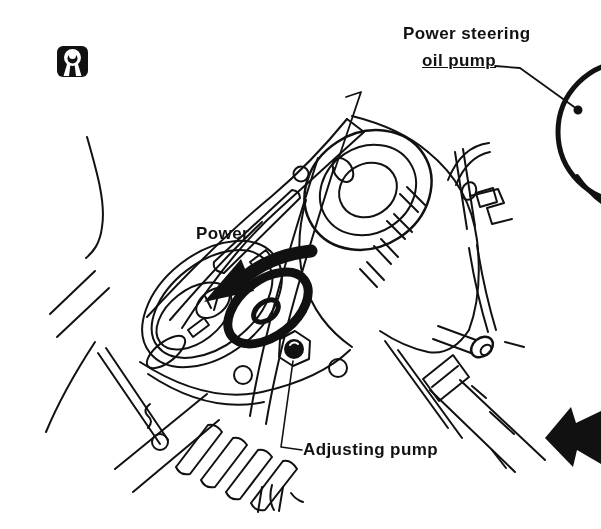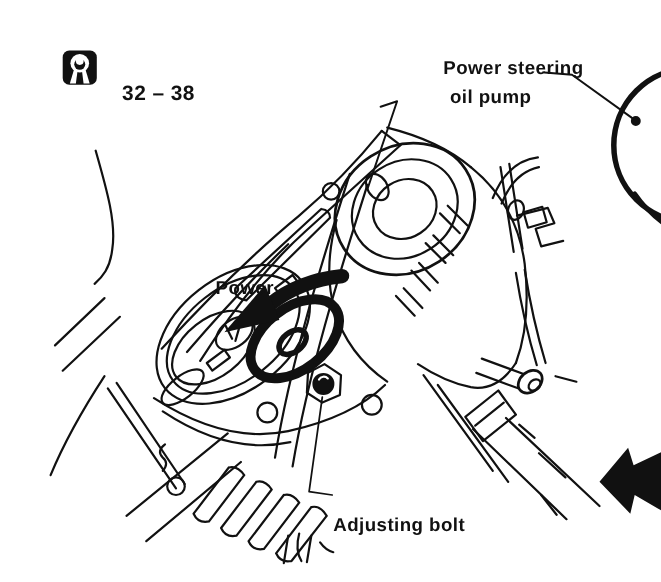--- a/index.html
+++ b/index.html
@@ -1,21 +1,21 @@
 <!DOCTYPE html>
 <html><head>
 <meta charset="utf-8">
 <style>
   html,body{margin:0;padding:0;background:#ffffff;}
   .stage{
     position:relative;width:601px;height:529px;overflow:hidden;
     background:#ffffff;font-family:"Liberation Sans",sans-serif;color:#111;
   }
   .stage svg{position:absolute;left:0;top:0;}
-  .lbl{position:absolute;font-weight:700;color:#111;white-space:nowrap;letter-spacing:.4px;margin-top:28px;}
+  .lbl{position:absolute;font-weight:700;color:#111;white-space:nowrap;letter-spacing:.4px;}
   .lbl.torque{font-size:19px;}
   .lbl.small{font-size:17px;}
 </style>
 </head>
 <body>
 
 <div class="stage">
 
   <svg width="601" height="529" viewBox="0 0 601 529" fill="none" stroke="#111111" stroke-width="2" stroke-linecap="round" stroke-linejoin="round">
 
@@ -132,23 +132,22 @@
     <g stroke="none">
       <rect x="57" y="46" width="31" height="31" rx="6" fill="#111111"></rect>
       <circle cx="72.5" cy="57.5" r="8.5" fill="#ffffff"></circle>
       <circle cx="72.5" cy="58.5" r="5" fill="#111111"></circle>
       <circle cx="72.5" cy="55.5" r="3.5" fill="#ffffff"></circle>
       <polygon points="63.5,76 67.5,62.5 70.5,64 69,76" fill="#ffffff"></polygon>
       <polygon points="76,76 74.5,64 77.5,62.5 81.5,76" fill="#ffffff"></polygon>
     </g>
   </svg>
 
-  <div class="lbl torque" style="left:111px;top:47px;">32 – 38</div>
 
 
   <div class="lbl small" style="left:403px;top:24px;">Power steering</div>
 
-  <div class="lbl small" style="left:409px;top:51px;">oil pump</div>
+  <div class="lbl small" style="left:422px;top:51px;text-decoration:underline;">oil pump</div>
 
   <div class="lbl small" style="left:196px;top:224px;">Power</div>
 
-  <div class="lbl small" style="left:303px;top:440px;">Adjusting bolt</div>
+  <div class="lbl small" style="left:303px;top:440px;">Adjusting pump</div>
 </div>
 
 </body></html>

